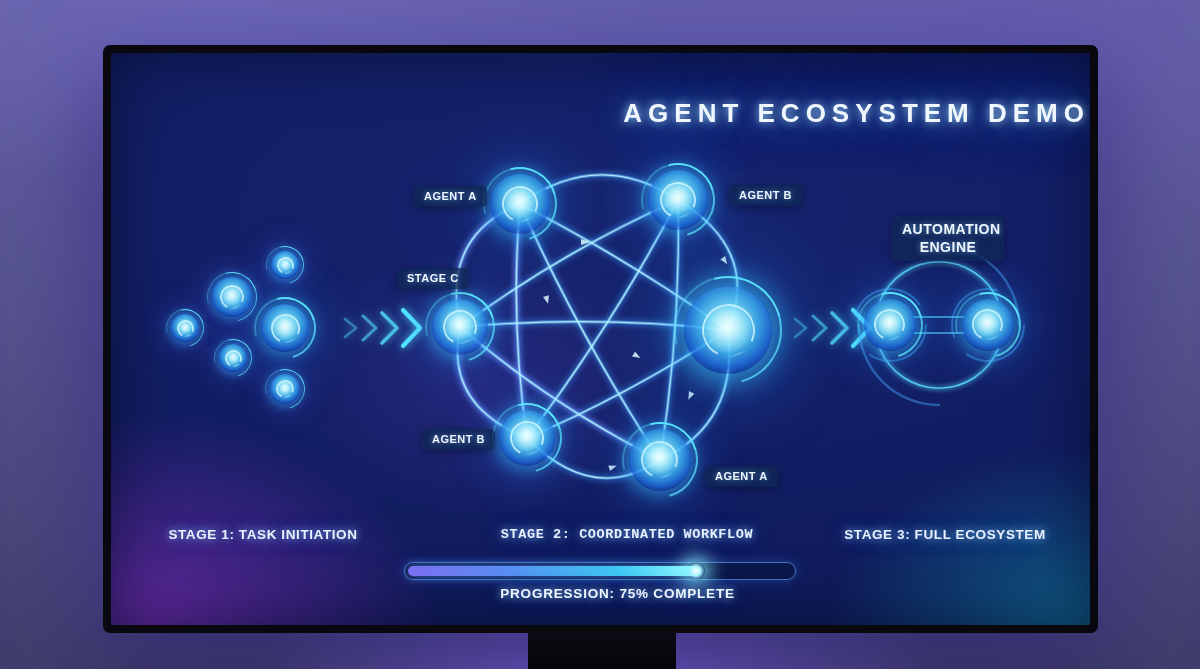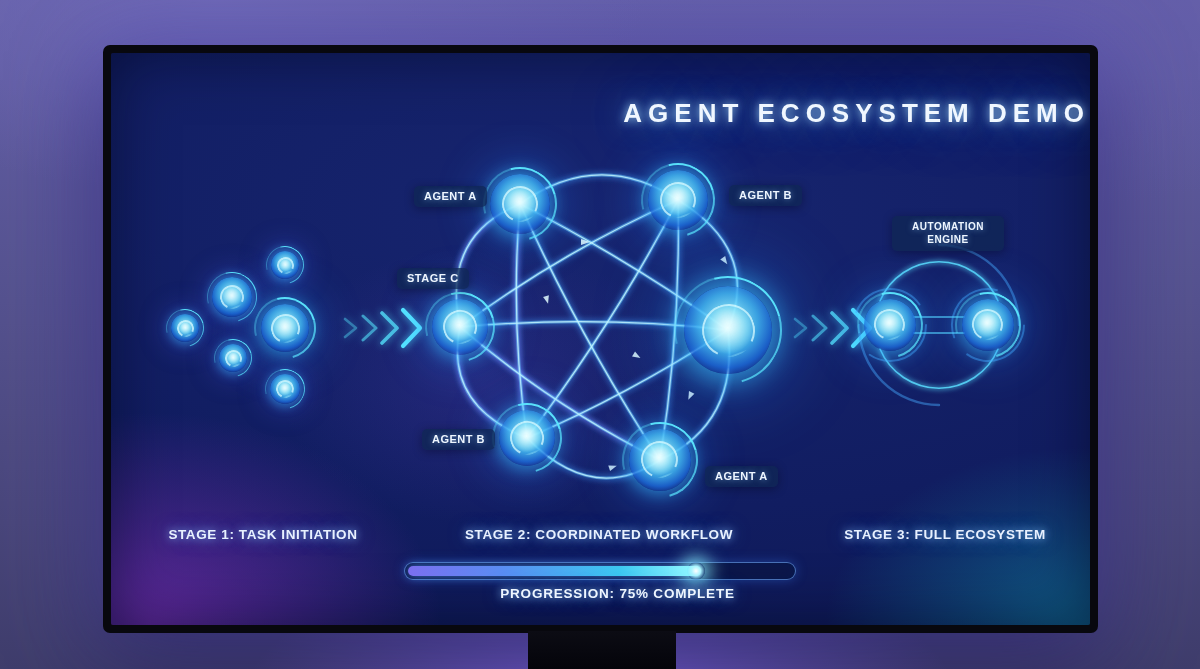--- a/index.html
+++ b/index.html
@@ -27,21 +27,21 @@
   
   .title{position:absolute;left:0;top:45px;width:100%;text-align:right;
     color:#f0f7ff;font-size:26px;font-weight:700;letter-spacing:6px;
     text-shadow:0 0 10px rgba(170,225,255,.95),0 0 28px rgba(90,170,255,.7),0 0 55px rgba(60,140,255,.5);}
   .caption{position:absolute;transform:translateX(-50%);white-space:nowrap;
     color:#e8f1ff;font-size:13.5px;font-weight:700;letter-spacing:.6px;
     text-shadow:0 0 8px rgba(140,200,255,.85),0 0 18px rgba(80,150,255,.5);}
   .tag{position:absolute;background:rgba(16,38,84,.78);color:#eef6ff;
     font-size:11px;font-weight:700;letter-spacing:.5px;padding:4px 10px 5px;border-radius:5px;
     white-space:nowrap;box-shadow:0 2px 10px rgba(0,0,20,.35);text-shadow:0 0 6px rgba(150,210,255,.6);}
-  .tag.two-line{white-space:normal;width:92px;text-align:center;line-height:1.3;font-size:10px;}
+  .tag.two-line{white-space:normal;width:92px;text-align:center;line-height:1.3;font-size:14px;}
   
   .node{position:absolute;border-radius:50%;
     background:radial-gradient(circle at 50% 42%,
       rgba(215,250,255,.96) 0%, rgba(130,228,252,.92) 20%,
       rgba(64,180,242,.88) 44%, rgba(28,108,220,.82) 66%,
       rgba(18,70,185,.35) 80%, rgba(18,70,185,0) 84%);
     box-shadow:0 0 16px 4px rgba(56,190,255,.55),0 0 44px 12px rgba(40,130,255,.32);}
   .node::before{content:"";position:absolute;inset:-7px;border-radius:50%;
     border:2px solid transparent;border-top-color:rgba(92,232,255,.95);
     border-right-color:rgba(92,232,255,.7);border-left-color:rgba(92,232,255,.35);
@@ -225,21 +225,21 @@
     <div class="node" style="left:851px;top:246px;width:52px;height:52px;"></div>
 
     <div class="tag" style="left:303px;top:133px;">AGENT A</div>
     <div class="tag" style="left:618px;top:132px;">AGENT B</div>
     <div class="tag" style="left:286px;top:215px;">STAGE C</div>
     <div class="tag" style="left:311px;top:376px;">AGENT B</div>
     <div class="tag" style="left:594px;top:413px;">AGENT A</div>
     <div class="tag two-line" style="left:781px;top:163px;">AUTOMATION ENGINE</div>
 
     <div class="caption" style="left:140px;top:474px;margin-left:12px;">STAGE 1: TASK INITIATION</div>
-    <div class="caption" style="left:488px;top:474px;">STAGE 2: COORDINATED WORKFLOW</div>
+    <div class="caption" style="left:516px;top:474px;font-family:Liberation Mono, monospace;">STAGE 2: COORDINATED WORKFLOW</div>
     <div class="caption" style="left:834px;top:474px;">STAGE 3: FULL ECOSYSTEM</div>
 
     <div class="progress-track">
       <div class="progress-fill" style="width: 75%;"></div>
     </div>
     <div class="progress-label">PROGRESSION: 75% COMPLETE</div>
 
   </div>
 </div>
 

